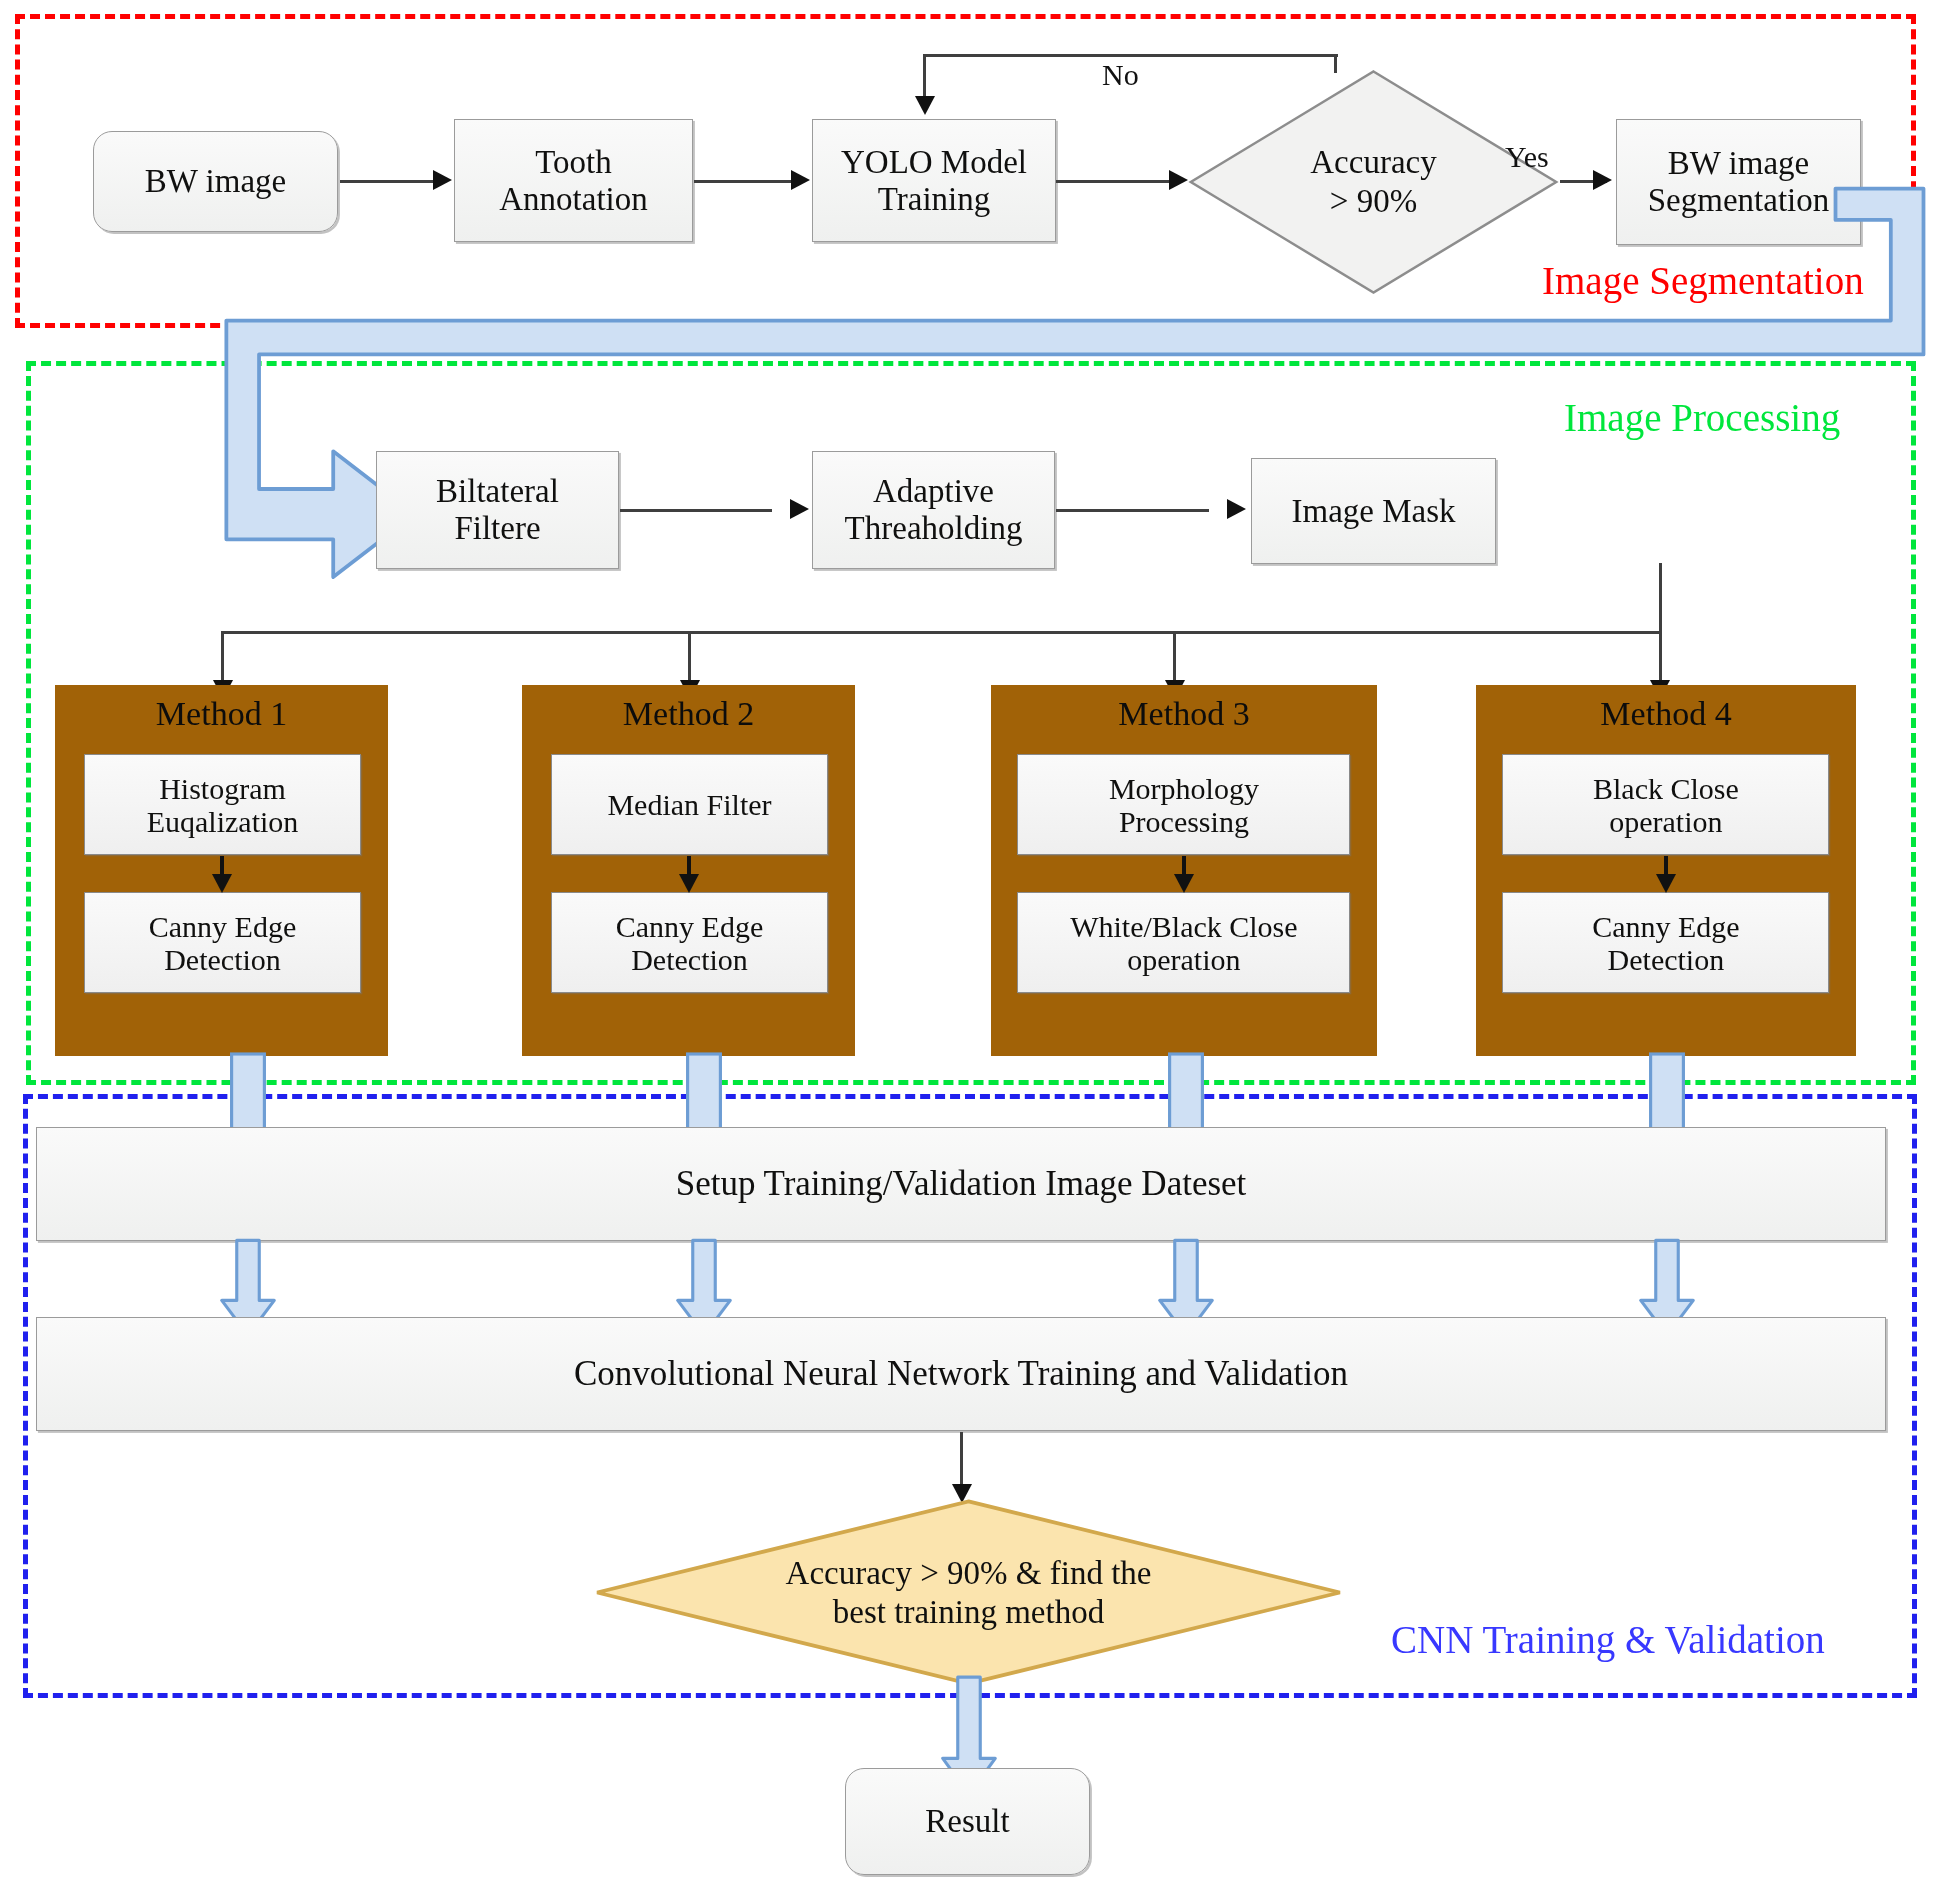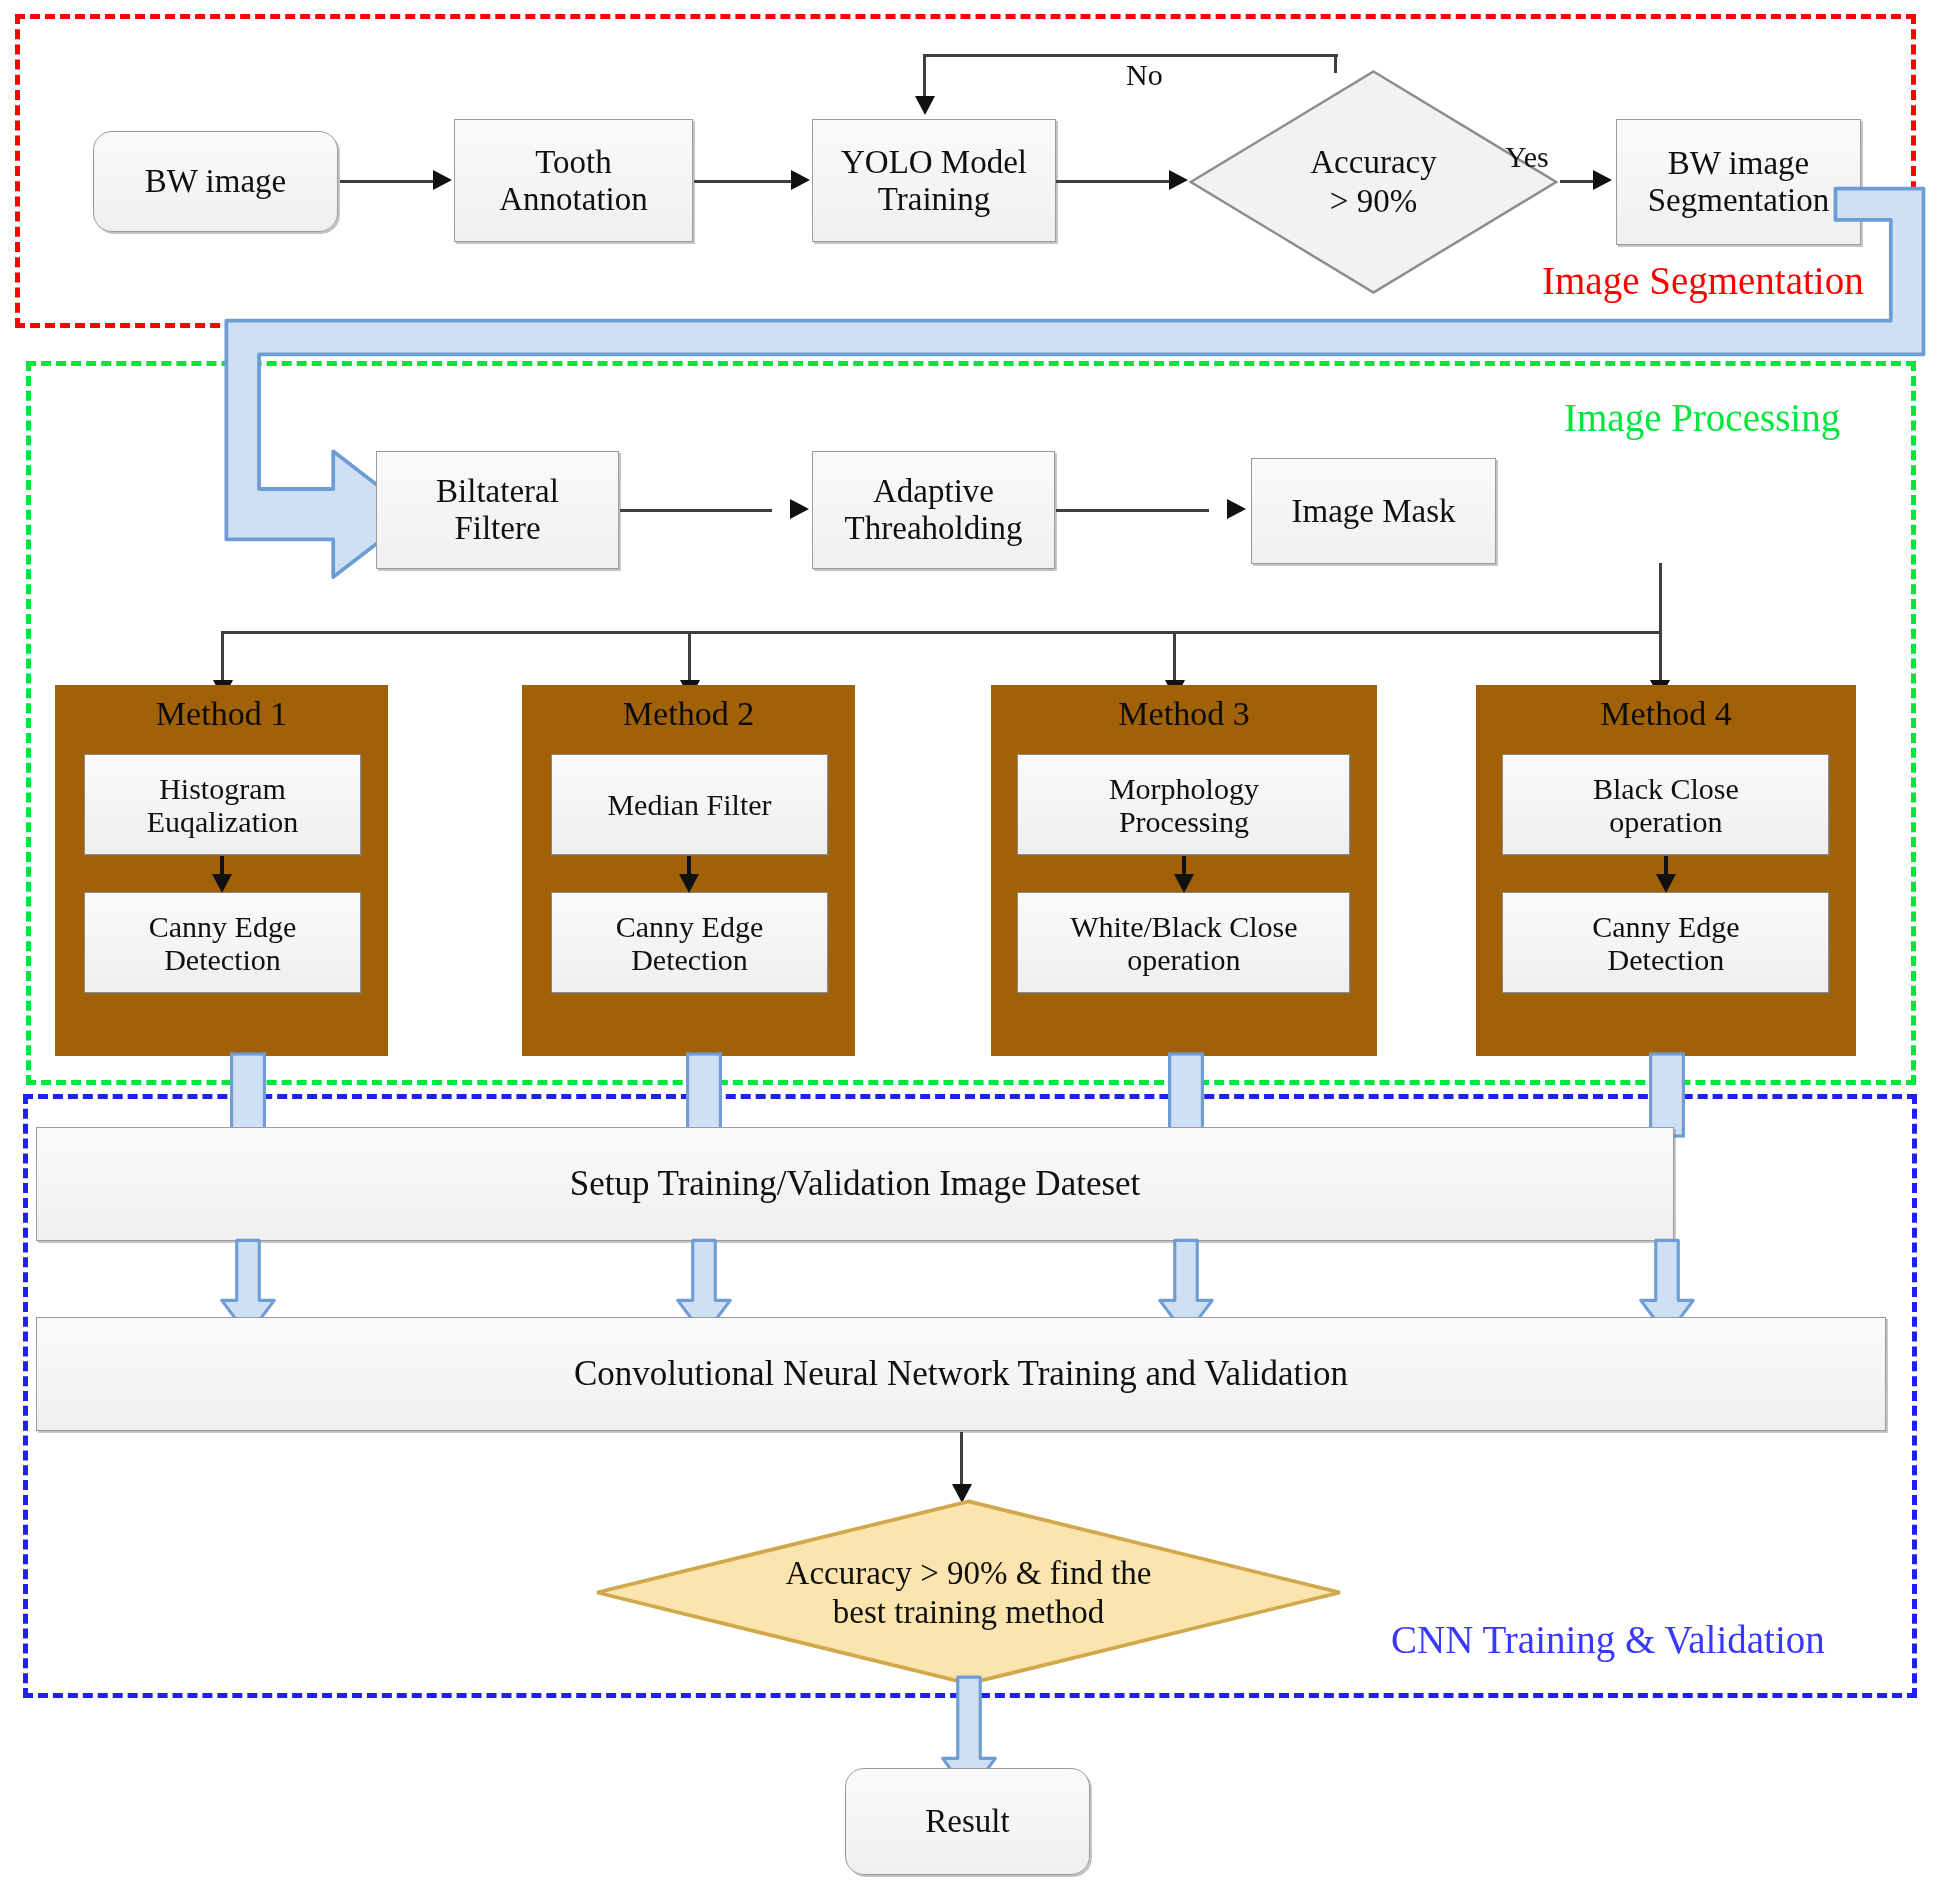--- a/index.html
+++ b/index.html
@@ -114,21 +114,21 @@
   <div class="arrowhead ah-r" style="left:1169px;top:170px;"></div>
 
   <div class="ln lnh" style="left:1560px;top:180px;width:47px;"></div>
   <div class="arrowhead ah-r" style="left:1593px;top:170px;"></div>
   <div class="edgelabel" style="left:1505px;top:140px;">Yes</div>
 
   <div class="ln lnv" style="left:1334px;top:54px;height:19px;"></div>
   <div class="ln lnh" style="left:923px;top:54px;width:415px;"></div>
   <div class="ln lnv" style="left:923px;top:54px;height:43px;"></div>
   <div class="arrowhead ah-d" style="left:915px;top:96px;"></div>
-  <div class="edgelabel" style="left:1102px;top:58px;margin-left:24px;">No</div>
+  <div class="edgelabel" style="left:1102px;top:58px;">No</div>
 
   <div class="blockarrow" style="left:226px;top:181px;width:1723px;height:352px;">
     <svg viewBox="0 0 2740 560" width="1723" height="352">
       <path d="M 2560 12
                L 2700 12
                L 2700 276
                L 52 276
                L 52 490
                L 170 490
                L 170 430
@@ -232,21 +232,21 @@
     <svg viewBox="0 0 60 130" width="38" height="82">
       <rect x="4" y="0" width="52" height="130" fill="#cfe0f4" stroke="#6d9dd4" stroke-width="5"></rect>
     </svg>
   </div>
   <div class="blockarrow" style="left:1648px;top:1054px;width:38px;height:82px;">
     <svg viewBox="0 0 60 130" width="38" height="82">
       <rect x="4" y="0" width="52" height="130" fill="#cfe0f4" stroke="#6d9dd4" stroke-width="5"></rect>
     </svg>
   </div>
 
-  <div class="node wide" style="left:36px;top:1127px;width:1638px;height:114px;">
+  <div class="node wide" style="left:36px;top:1127px;width:1850px;height:114px;">
     <span>Setup Training/Validation Image Dateset</span>
   </div>
 
   <div class="blockarrow" style="left:218px;top:1240px;width:60px;height:97px;">
     <svg viewBox="0 0 96 154" width="60" height="97">
       <path d="M 30 0 L 66 0 L 66 96 L 90 96 L 48 152 L 6 96 L 30 96 Z" fill="#cfe0f4" stroke="#6d9dd4" stroke-width="5" stroke-linejoin="round"></path>
     </svg>
   </div>
   <div class="blockarrow" style="left:674px;top:1240px;width:60px;height:97px;">
     <svg viewBox="0 0 96 154" width="60" height="97">

